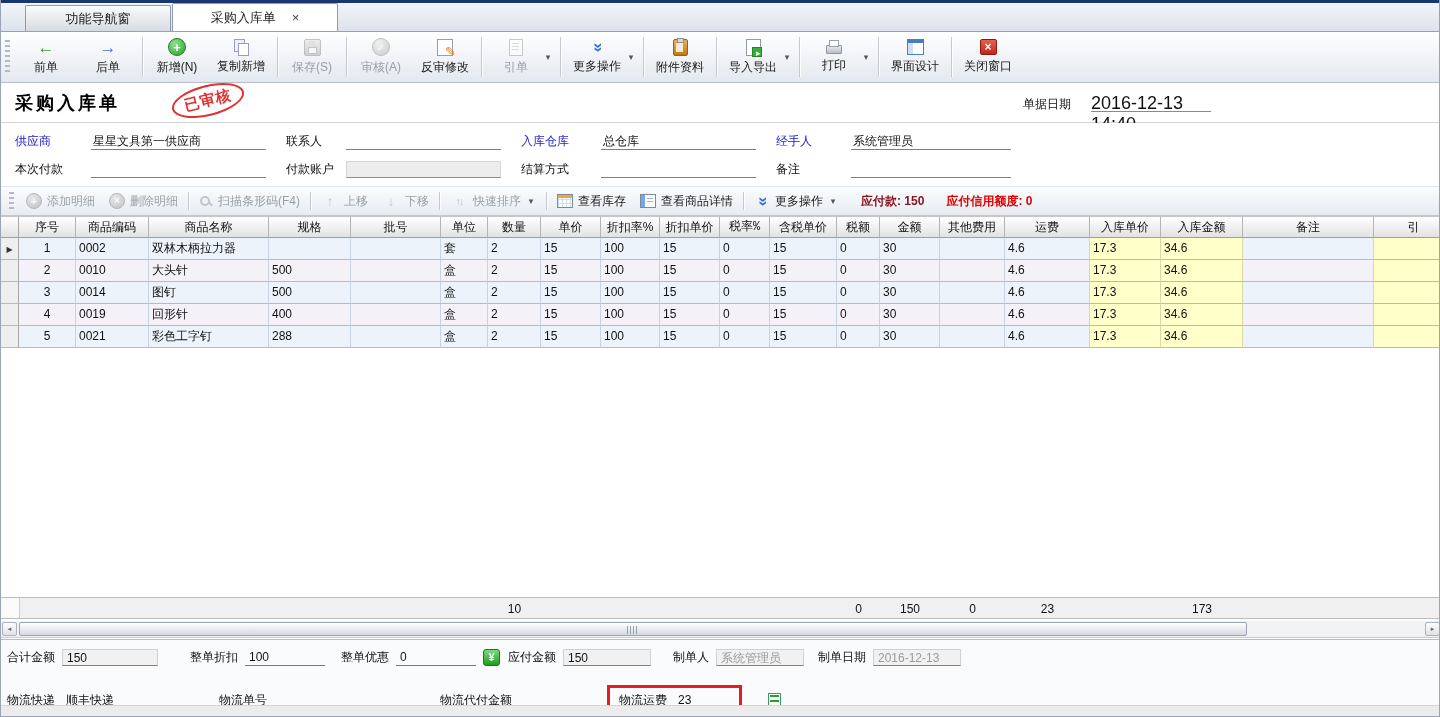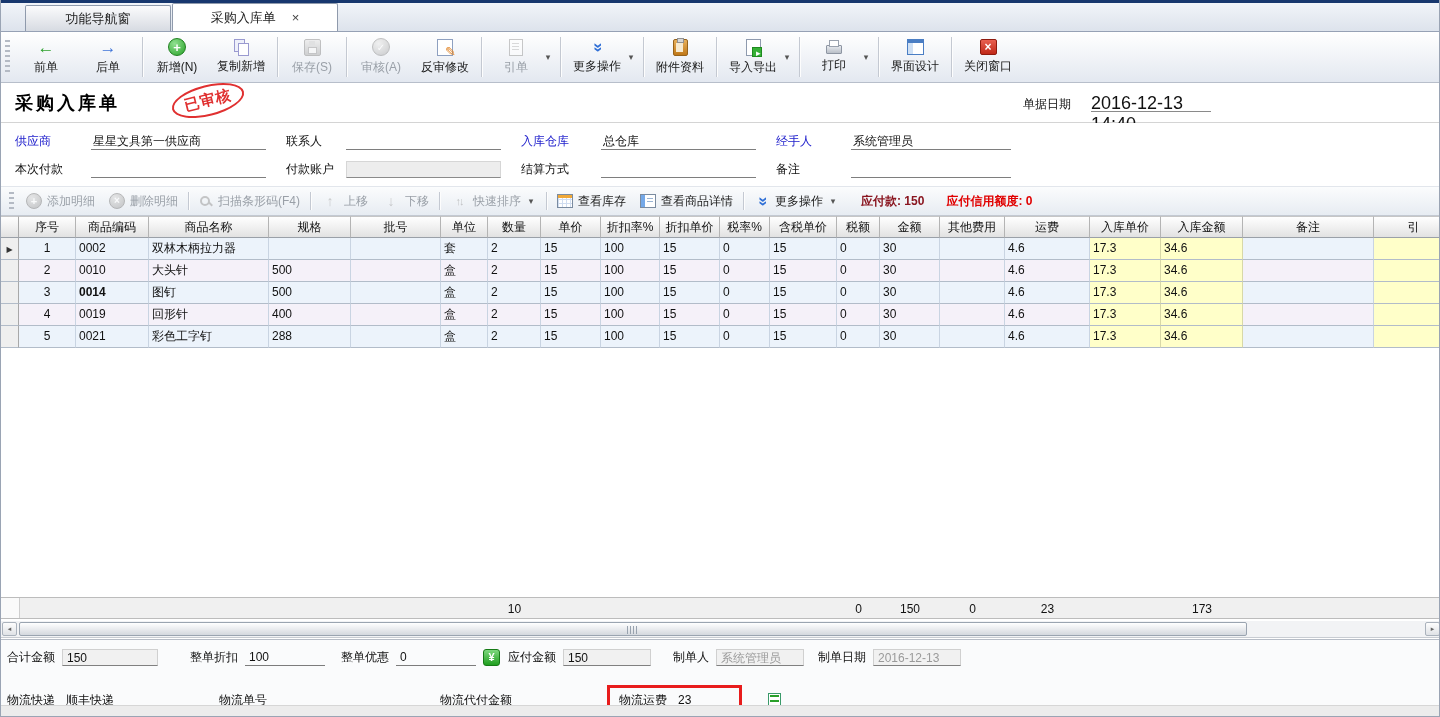--- a/index.html
+++ b/index.html
@@ -377,21 +377,21 @@
         <div class="gcell" style="width: 57px;">序号</div>
         <div class="gcell" style="width: 73px;">商品编码</div>
         <div class="gcell" style="width: 120px;">商品名称</div>
         <div class="gcell" style="width: 82px;">规格</div>
         <div class="gcell" style="width: 90px;">批号</div>
         <div class="gcell" style="width: 47px;">单位</div>
         <div class="gcell" style="width: 53px;">数量</div>
         <div class="gcell" style="width: 60px;">单价</div>
         <div class="gcell" style="width: 59px;">折扣率%</div>
         <div class="gcell" style="width: 60px;">折扣单价</div>
-        <div class="gcell" style="width: 50px;">税率%</div>
+        <div class="gcell" style="width: 50px; font-family: Liberation Mono, monospace;">税率%</div>
         <div class="gcell" style="width: 67px;">含税单价</div>
         <div class="gcell" style="width: 43px;">税额</div>
         <div class="gcell" style="width: 60px;">金额</div>
         <div class="gcell" style="width: 65px;">其他费用</div>
         <div class="gcell" style="width: 85px;">运费</div>
         <div class="gcell" style="width: 71px;">入库单价</div>
         <div class="gcell" style="width: 82px;">入库金额</div>
         <div class="gcell" style="width: 131px;">备注</div>
         <div class="gcell" style="width: 80px;">引</div>
       </div>
@@ -438,21 +438,21 @@
           <div class="gcell" style="width: 65px;"></div>
           <div class="gcell" style="width: 85px;">4.6</div>
           <div class="gcell yl" style="width: 71px;">17.3</div>
           <div class="gcell yl" style="width: 82px;">34.6</div>
           <div class="gcell" style="width: 131px;"></div>
           <div class="gcell yl" style="width: 80px;"></div>
         </div>
         <div class="grow odd">
           <div class="gcell gind"></div>
           <div class="gcell ctr" style="width: 57px;">3</div>
-          <div class="gcell" style="width: 73px; font-weight: bold;">0014</div>
+          <div class="gcell" style="width: 73px;">0014</div>
           <div class="gcell" style="width: 120px;">图钉</div>
           <div class="gcell" style="width: 82px;">500</div>
           <div class="gcell" style="width: 90px;"></div>
           <div class="gcell" style="width: 47px;">盒</div>
           <div class="gcell" style="width: 53px;">2</div>
           <div class="gcell" style="width: 60px;">15</div>
           <div class="gcell" style="width: 59px;">100</div>
           <div class="gcell" style="width: 60px;">15</div>
           <div class="gcell" style="width: 50px;">0</div>
           <div class="gcell" style="width: 67px;">15</div>

